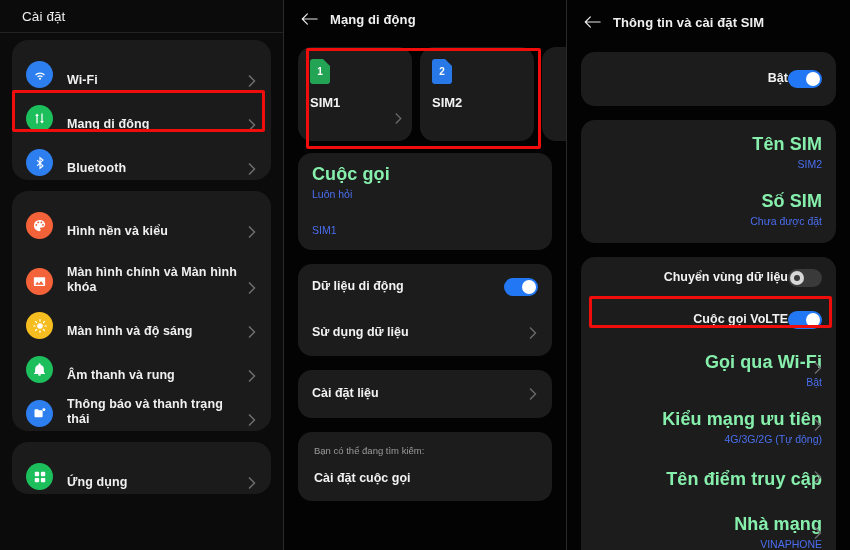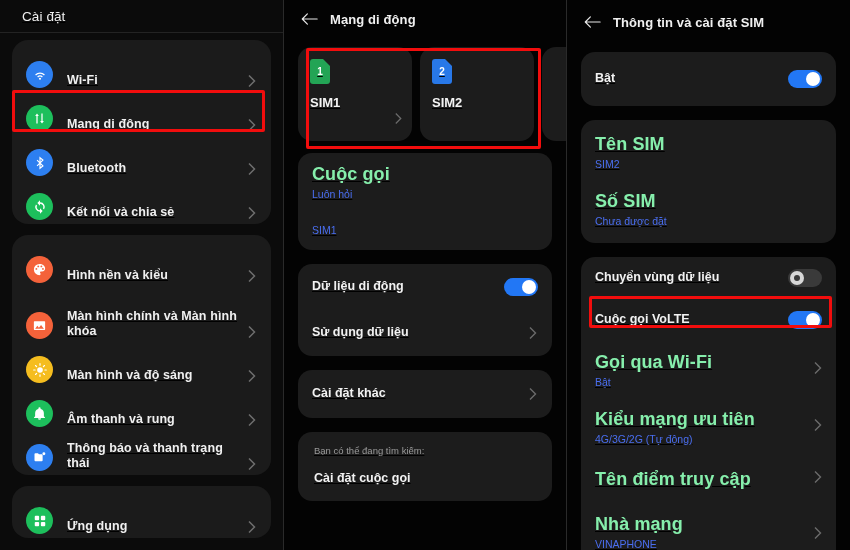--- a/index.html
+++ b/index.html
@@ -13,25 +13,24 @@
     position: relative;
     width: 850px; height: 550px;
     display: flex;
     background: #000;
   }
   .panel {
     position: relative;
     height: 550px;
     background: #050505;
     overflow: hidden;
-    text-decoration: underline;
   }
   .panel.left   { width: 283px; background: #0b0b0b; }
   .panel.mid    { width: 283px; border-left: 1px solid #2a2a2a; background: #030303; }
-  .panel.right  { width: 284px; border-left: 1px solid #2a2a2a; background: #030303; }
+  .panel.right  { width: 284px; border-left: 1px solid #2a2a2a; background: #030303; text-align: right; }
 
   
   .hdr {
     height: 33px;
     display: flex; align-items: center;
     padding-left: 18px;
     color: #ececec;
     font-size: 13.5px;
     letter-spacing: .1px;
   }
@@ -233,33 +232,20 @@
             </svg>
         </span>
         <span class="s-label">Bluetooth</span>
         <span class="chev">
           <svg width="10" height="14" viewBox="0 0 10 14" fill="none" stroke="#6e6e6e" stroke-width="1.5">
               <path d="M2 1.5L7.5 7 2 12.5"></path>
             </svg>
         </span>
       </div>
 
-      <div class="s-row">
-        <span class="s-icon" style="background:#1dbf5c">
-          <svg width="16" height="16" viewBox="0 0 24 24" fill="#fff">
-              <path d="M12 5V2L8 6l4 4V7a5 5 0 014.5 7.2l1.6 1.6A7 7 0 0012 5zM12 19v3l4-4-4-4v3a5 5 0 01-4.5-7.2L5.9 8.2A7 7 0 0012 19z"></path>
-            </svg>
-        </span>
-        <span class="s-label">Kết nối và chia sẻ</span>
-        <span class="chev">
-          <svg width="10" height="14" viewBox="0 0 10 14" fill="none" stroke="#6e6e6e" stroke-width="1.5">
-              <path d="M2 1.5L7.5 7 2 12.5"></path>
-            </svg>
-        </span>
-      </div>
     </div>
 
     <div class="settings-card">
       <div class="s-row">
         <span class="s-icon" style="background:#f4623a">
           <svg width="15" height="15" viewBox="0 0 24 24" fill="#fff">
               <path d="M12 3a9 9 0 000 18c1 0 1.8-.8 1.8-1.8 0-.5-.2-.9-.5-1.2-.3-.3-.5-.7-.5-1.1 0-1 .8-1.8 1.8-1.8H16a5 5 0 005-5c0-4-4-7.1-9-7.1zM7 12.5a1.5 1.5 0 110-3 1.5 1.5 0 010 3zm3-4a1.5 1.5 0 110-3 1.5 1.5 0 010 3zm5 0a1.5 1.5 0 110-3 1.5 1.5 0 010 3zm2.5 4a1.5 1.5 0 110-3 1.5 1.5 0 010 3z"></path>
             </svg>
         </span>
         <span class="s-label">Hình nền và kiểu</span>
@@ -408,21 +394,21 @@
         <span class="chev">
           <svg width="10" height="14" viewBox="0 0 10 14" fill="none" stroke="#6b6b6b" stroke-width="1.4">
               <path d="M2 1.5L7.5 7 2 12.5"></path>
             </svg>
         </span>
       </div>
     </div>
 
     <div class="card" style="margin-top:14px">
       <div class="row" style="min-height:48px">
-        <span class="label">Cài đặt khác</span>
+        <span class="label">Cài đặt liệu</span>
         <span class="chev">
           <svg width="10" height="14" viewBox="0 0 10 14" fill="none" stroke="#6b6b6b" stroke-width="1.4">
               <path d="M2 1.5L7.5 7 2 12.5"></path>
             </svg>
         </span>
       </div>
     </div>
 
     <div class="card" style="margin-top:14px">
       <div class="sugg">

